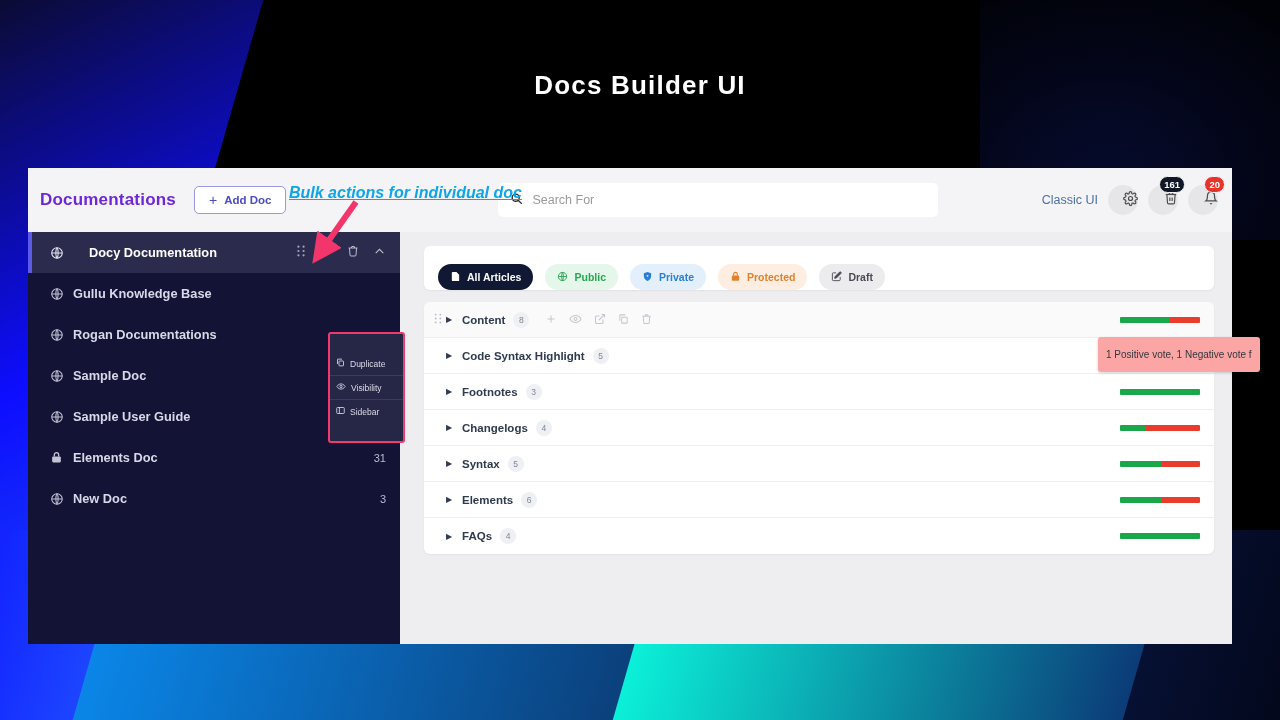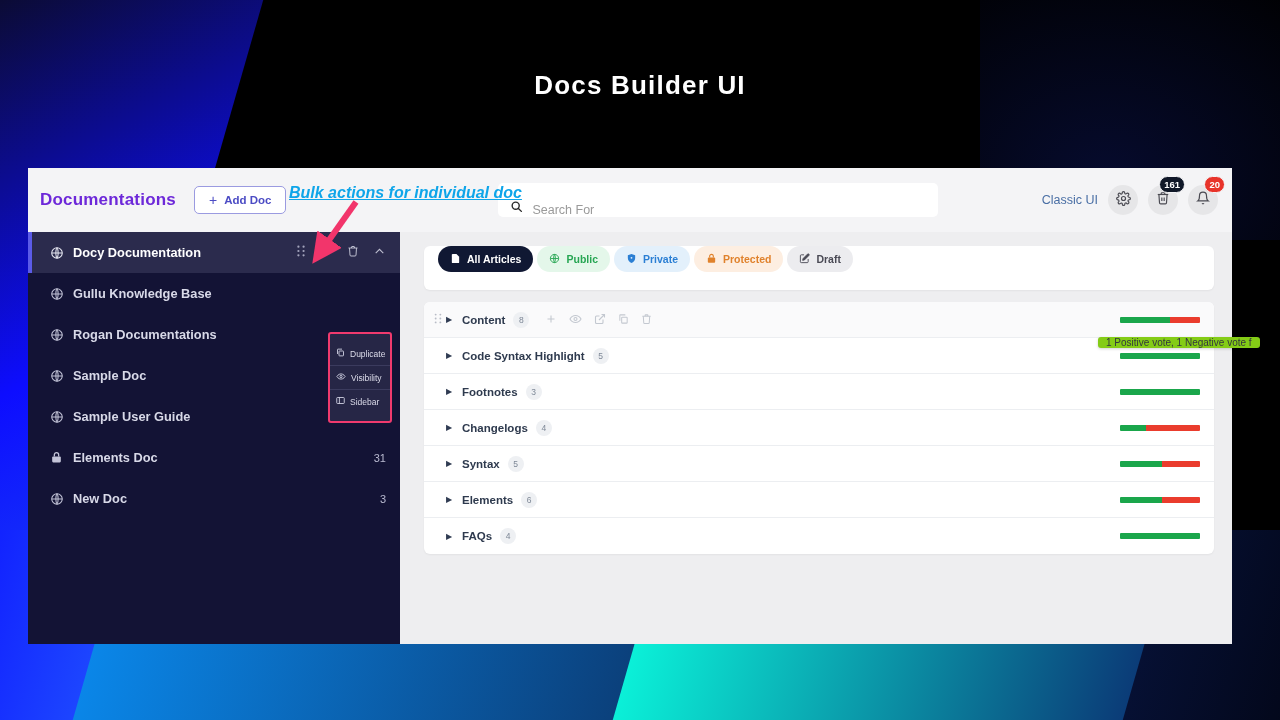--- a/index.html
+++ b/index.html
@@ -62,37 +62,37 @@
     border: 1px solid #9a9ae0; border-radius: 5px; background: #fff;
     color: #4b4bc4; font-size: 11.5px; font-weight: 700;
     display: flex; align-items: center; gap: 7px; cursor: pointer;
     font-family: "Liberation Sans", sans-serif;
   }
   #add-doc-btn .plus { font-size: 14px; font-weight: 400; }
 
   #search-wrap {
     margin-left: 212px; width: 440px; height: 34px;
     background: #fff; border-radius: 5px;
-    display: flex; align-items: flex-end; padding: 0 12px; gap: 9px;
+    display: flex; align-items: center; padding: 0 12px; gap: 9px;
   }
   #search-wrap svg { flex: 0 0 auto; }
   #search-input {
     border: 0; outline: 0; width: 100%;
     font-size: 12.5px; color: #333;
     font-family: "Liberation Sans", sans-serif; background: transparent;
   }
   #search-input::placeholder { color: #9a9a9a; }
 
   #header-right {
     margin-left: auto; display: flex; align-items: center; gap: 10px;
   }
   #classic-ui { color: #4a6fa5; font-size: 12.5px; cursor: pointer; }
   .circ-btn {
     width: 30px; height: 30px; border-radius: 50%;
-    background: #e6e6e8; display: flex; align-items: center; justify-content: center;
+    background: #e6e6e8; display: flex; align-items: center; justify-content: flex-end;
     position: relative; cursor: pointer;
   }
   .badge {
     position: absolute; top: -9px; right: -7px;
     min-width: 20px; height: 17px; padding: 0 4px; border-radius: 9px;
     color: #fff; font-size: 9.5px; font-weight: 700;
     display: flex; align-items: center; justify-content: center;
     border: 1.5px solid #f4f4f6;
   }
   .badge.dark { background: #101828; }
@@ -105,46 +105,46 @@
   #sidebar { width: 372px; background: #131335; position: relative; }
   .side-item {
     height: 41px; display: flex; align-items: center;
     padding: 0 14px 0 22px; color: #d8d9e8;
     font-size: 12.8px; font-weight: 700; position: relative;
     cursor: pointer;
   }
   .side-item .gico { width: 20px; display: flex; align-items: center; }
   .side-item .lbl { margin-left: 3px; }
   .side-item .cnt { margin-left: auto; font-size: 11px; font-weight: 400; color: #b9bad0; }
-  .side-item.active { background: #2b2b4d; color: #fff; }
+  .side-item.active { background: #2b2b4d; color: #fff; gap: 16px; }
   .side-item.active::before {
     content: ""; position: absolute; left: 0; top: 0; bottom: 0; width: 4px;
     background: #5b5be8;
   }
   .side-item.active .rowicons { display: flex; }
   .rowicons { display: none; align-items: center; gap: 14px; margin-left: auto; }
   .rowicons span { cursor: pointer; opacity: .85; }
 
   
   #bulk-menu {
-    position: absolute; left: 300px; top: 100px; width: 64px;
+    position: absolute; left: 300px; top: 100px; width: 77px;
     background: #262646; border: 2px solid #f03a6e; border-radius: 3px;
-    padding: 8px 0; z-index: 6;
+    padding: 18px 0; z-index: 6;
   }
   #bulk-menu .mi {
     display: flex; align-items: center; gap: 5px;
     padding: 6px 6px; color: #dcdcea; font-size: 8.5px; cursor: pointer;
   }
   #bulk-menu .mi + .mi { border-top: 1px solid #3b3b5e; }
 
   
   #main { flex: 1; background: #eeeef0; padding: 14px 18px 0 24px; }
   #filters-card {
     background: #fff; border-radius: 6px; height: 44px;
-    display: flex; align-items: flex-start; padding: 0 14px; gap: 4px;
+    display: flex; align-items: flex-end; padding: 0 14px; gap: 12px;
     box-shadow: 0 1px 2px rgba(0,0,0,.05);
   }
   .chip {
     height: 26px; border-radius: 14px; padding: 0 12px;
     display: flex; align-items: center; gap: 6px;
     font-size: 10.5px; font-weight: 700; cursor: pointer;
   }
   .chip.all   { background: #101833; color: #fff; }
   .chip.pub   { background: #e4f7ea; color: #27a653; }
   .chip.priv  { background: #e3f0fb; color: #2b7fd4; }
@@ -174,22 +174,22 @@
   .row-acts span { color: #c3c8d0; cursor: pointer; }
   .votebar {
     position: absolute; right: 14px; top: 50%; transform: translateY(-50%);
     width: 80px; height: 6px; display: flex; border-radius: 1px; overflow: hidden;
   }
   .votebar .pos { background: #1aa64b; }
   .votebar .neg { background: #ea3c2d; }
 
   #tooltip {
     position: absolute; left: 1098px; top: 337px;
-    background: #84cc16; color: #33373d;
-    font-size: 10px; padding: 0 8px; border-radius: 3px;
+    background: #fca5a5; color: #33373d;
+    font-size: 10px; padding: 12px 8px; border-radius: 3px;
     white-space: nowrap; z-index: 7;
     box-shadow: 0 1px 3px rgba(0,0,0,.18);
   }
 
   #bottom-btns { margin-top: 16px; display: flex; gap: 8px; }
   .obtn {
     height: 24px; padding: 0 10px; background: #fff;
     border: 1px solid #c3cbd6; border-radius: 4px;
     color: #3f5d87; font-size: 10.5px; cursor: pointer;
     font-family: "Liberation Sans", sans-serif;

